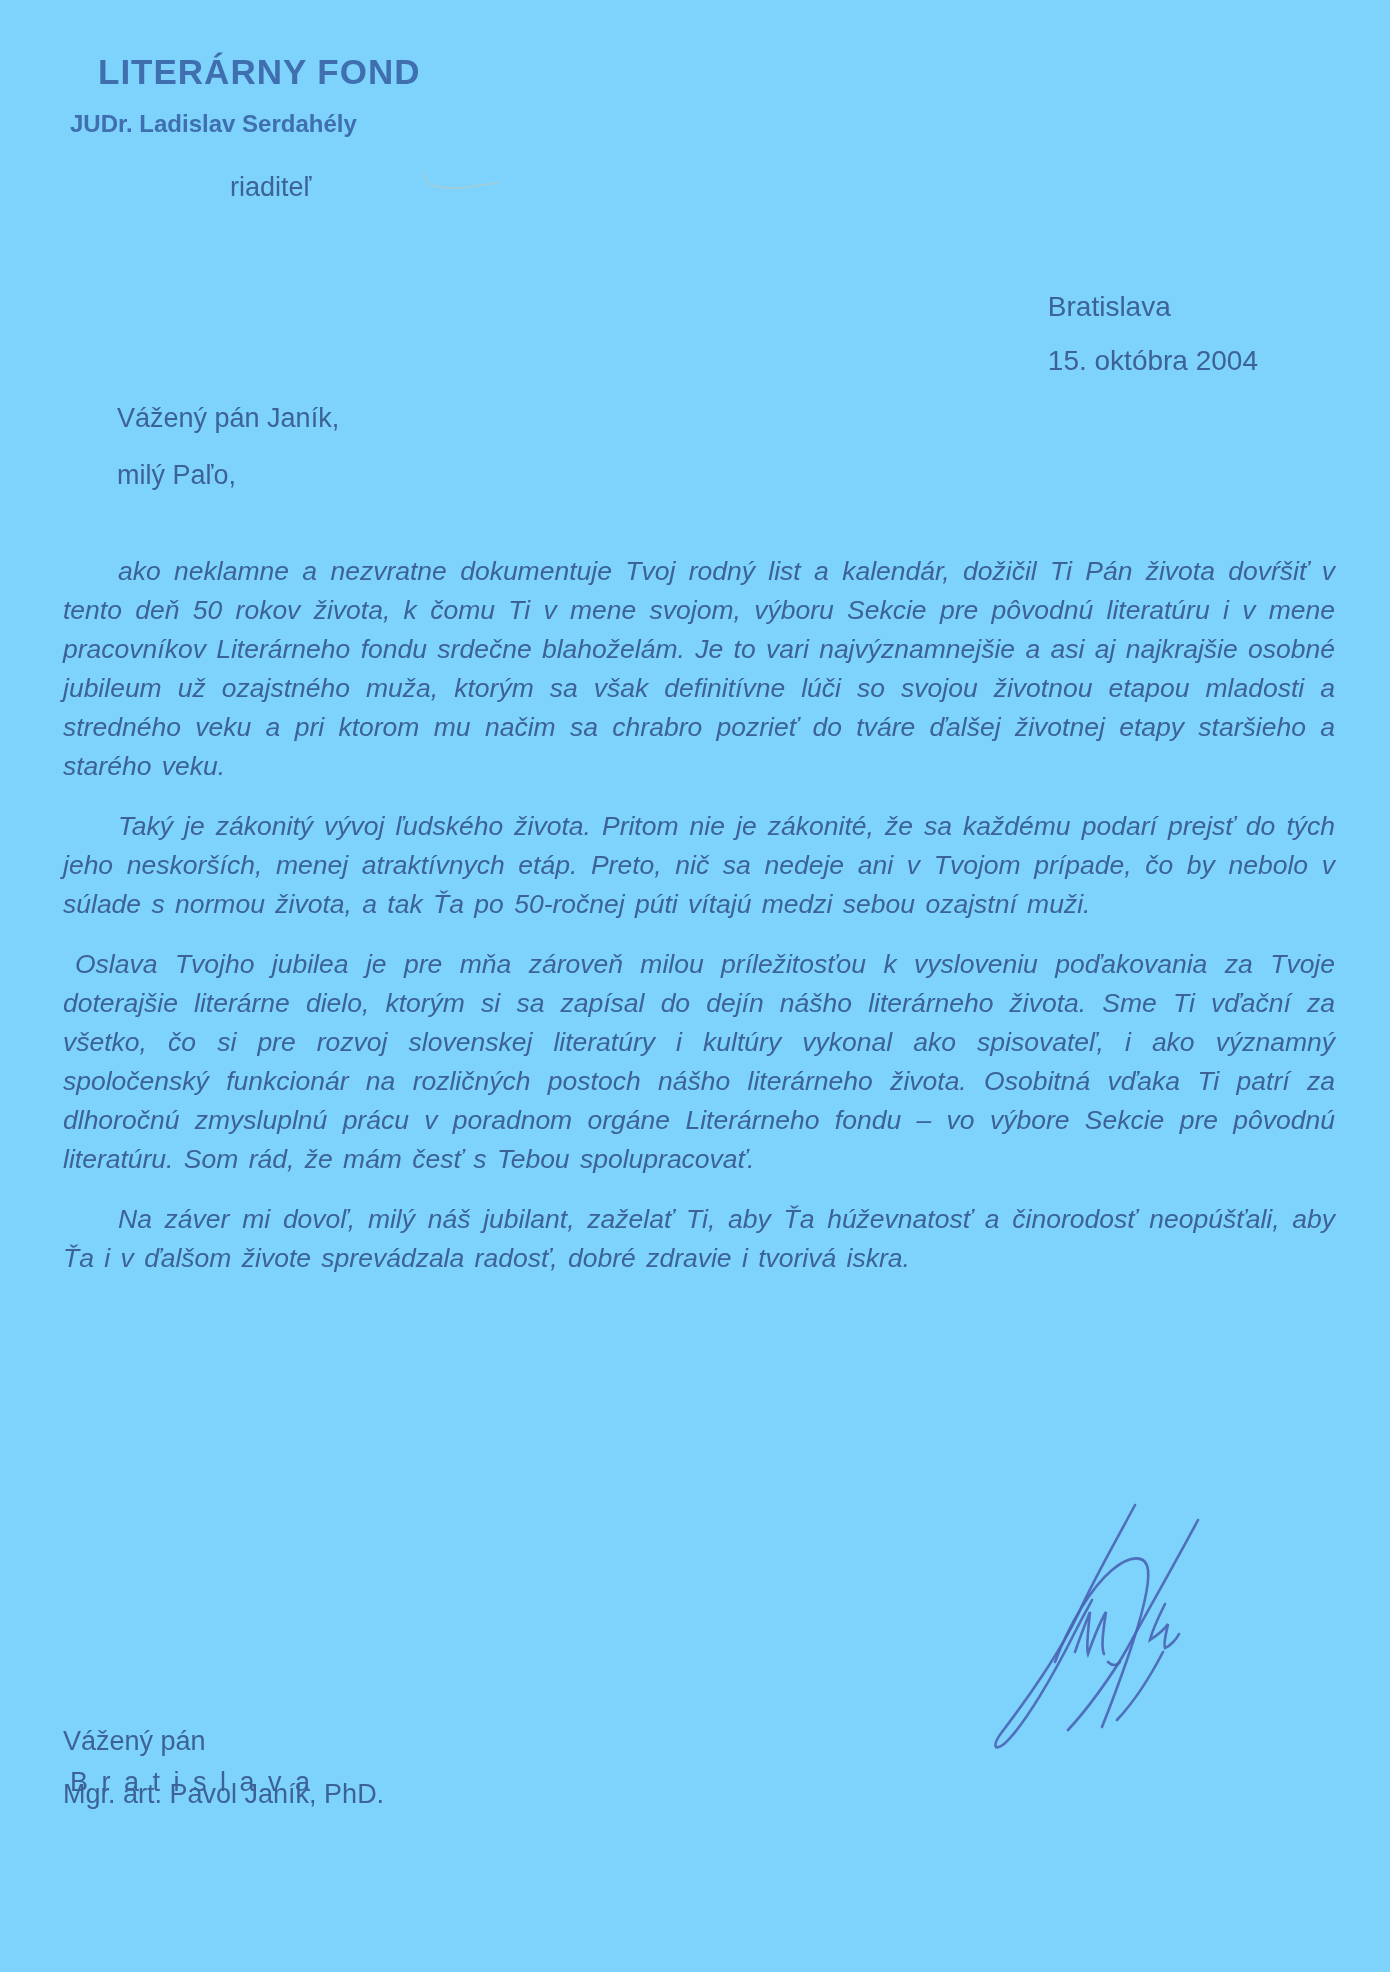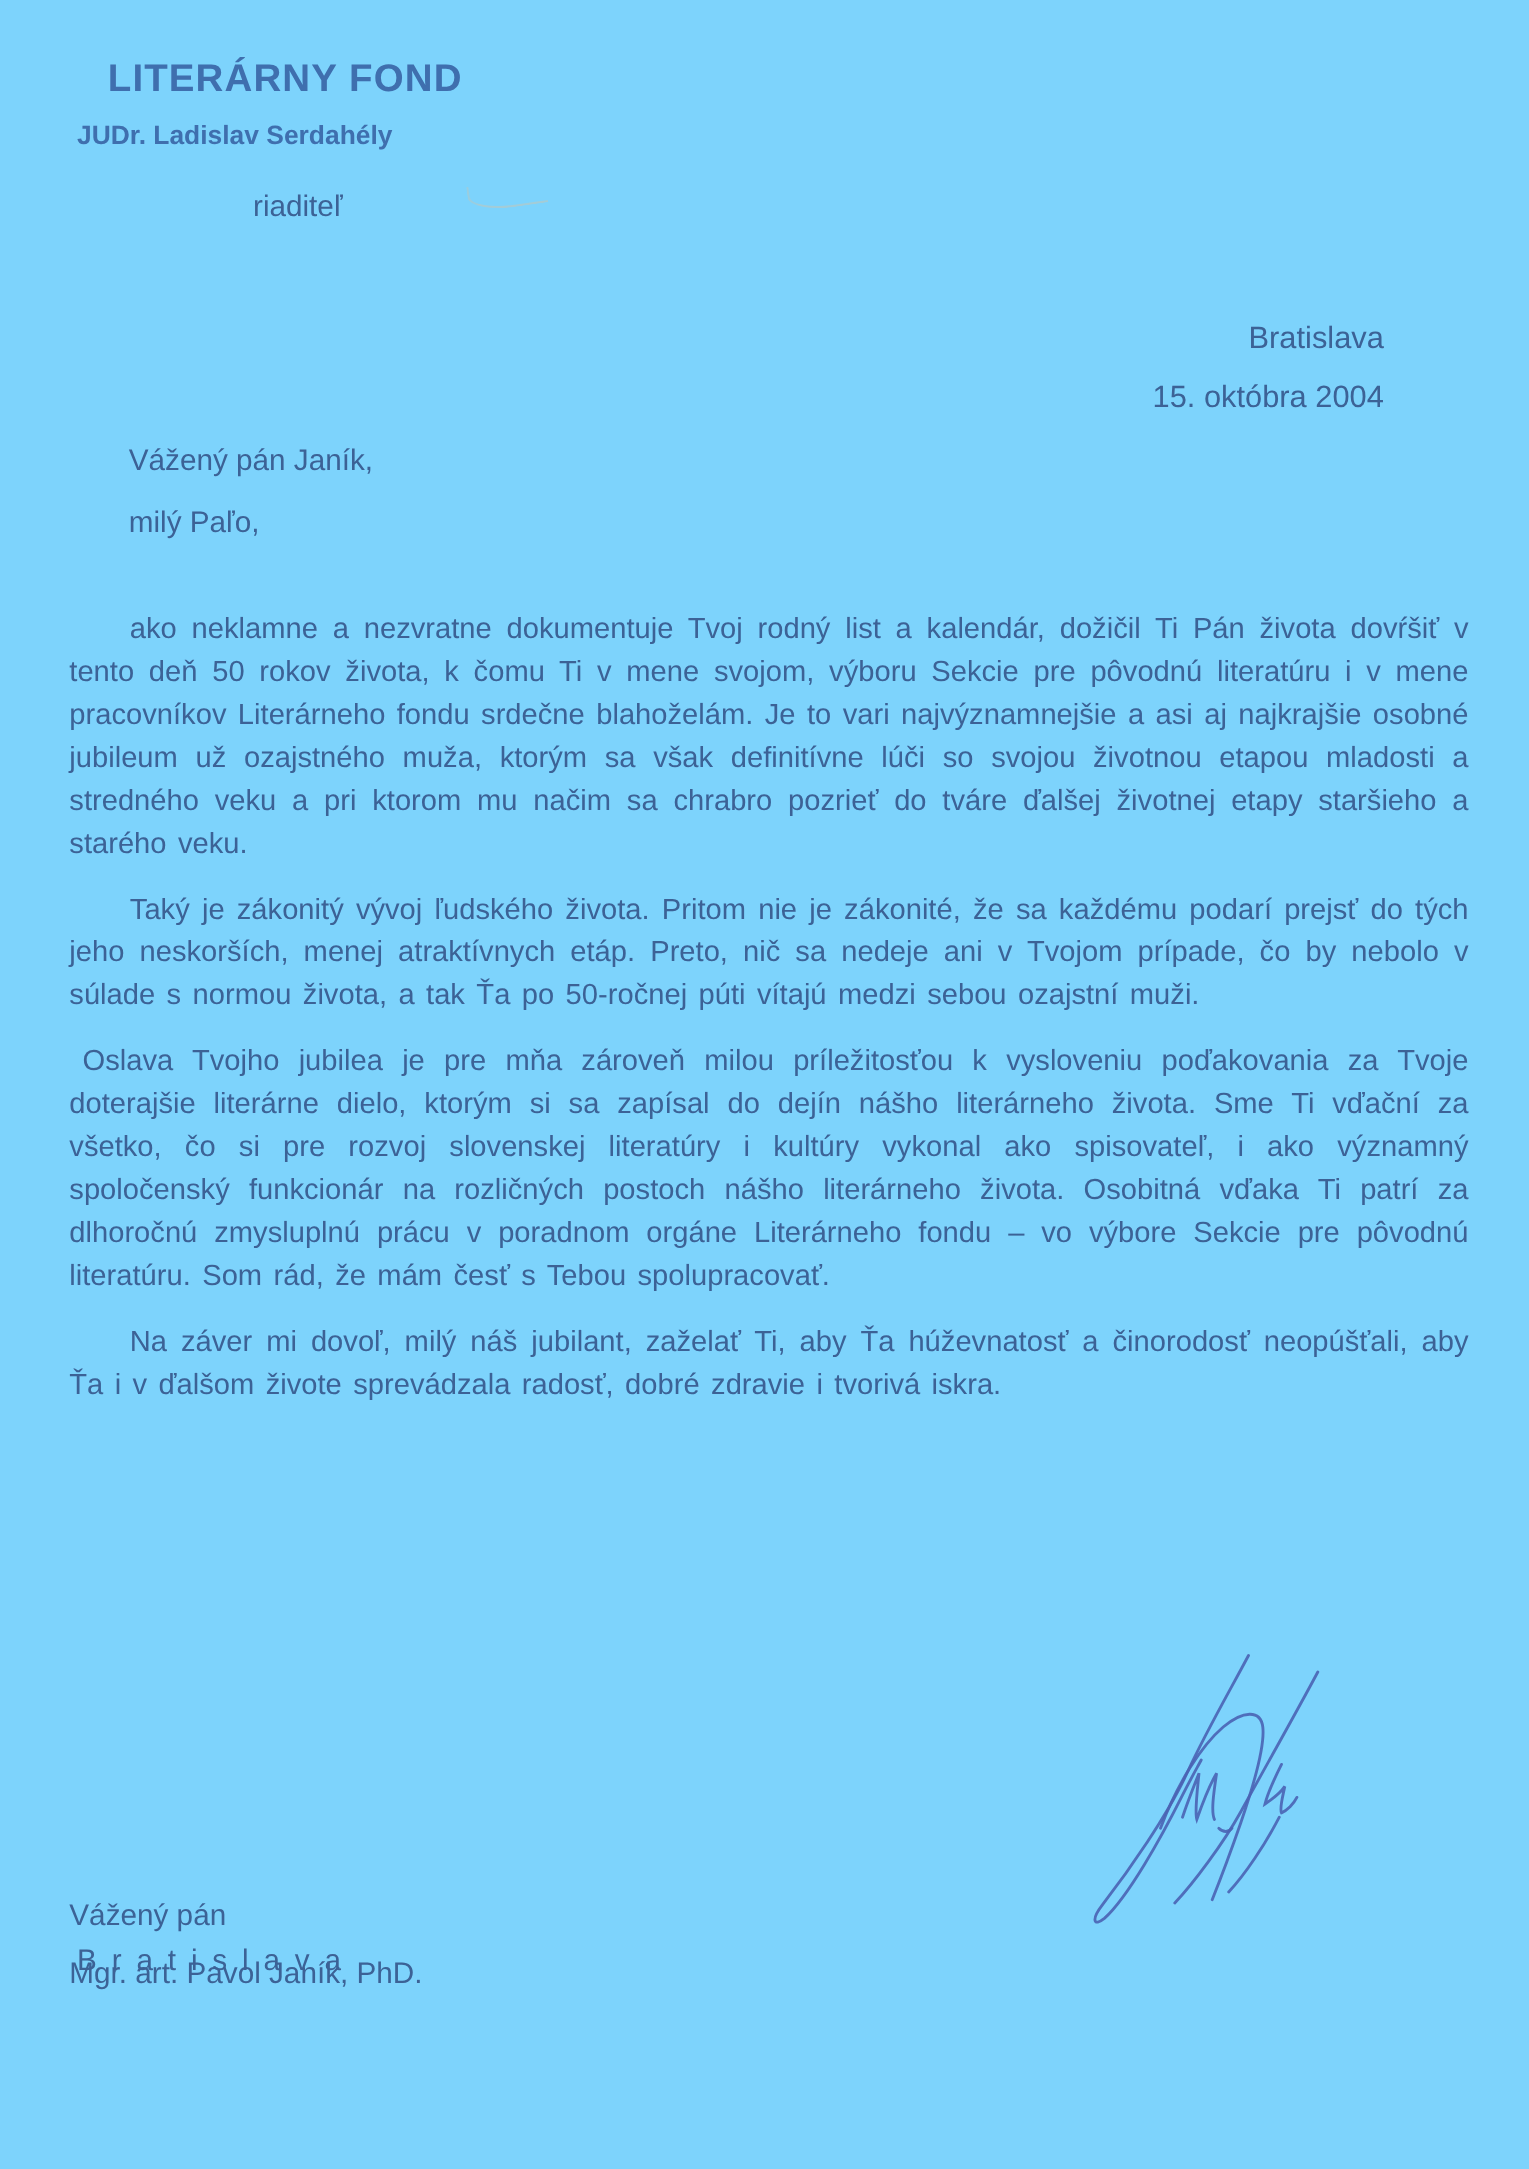--- a/index.html
+++ b/index.html
@@ -40,21 +40,21 @@
     left: 230px;
     top: 172px;
     font-size: 27px;
     color: #3c6296;
   }
   
   .dateline {
     position: absolute;
     right: 168px;
     top: 280px;
-    text-align: right;
+    text-align: left;
     font-size: 28px;
     line-height: 54px;
     color: #3c6296;
   }
   
   .salutation {
     position: absolute;
     left: 117px;
     top: 390px;
     font-size: 27px;
@@ -69,20 +69,21 @@
     width: 1272px;
     font-size: 26.5px;
     line-height: 39px;
     text-align: justify;
     color: #3c6296;
     word-spacing: 3px;
   }
   .letter-body p {
     margin: 0 0 21px 0;
     text-indent: 55px;
+    font-style: italic;
   }
   .letter-body p.small-indent {
     text-indent: 12px;
   }
   
   .signature {
     position: absolute;
     left: 980px;
     top: 1492px;
     width: 250px;

